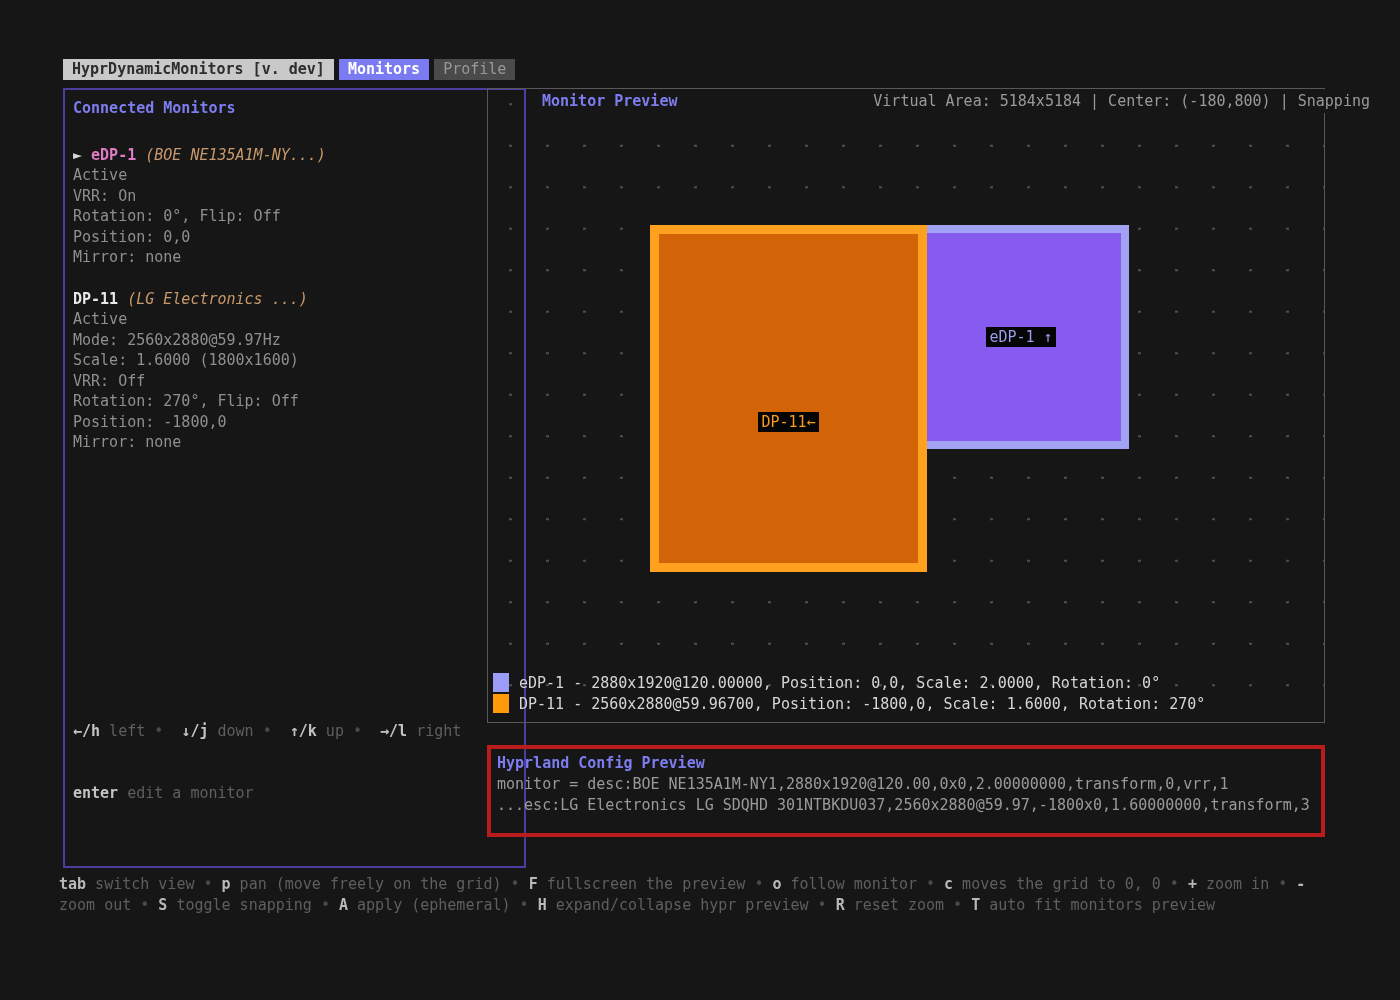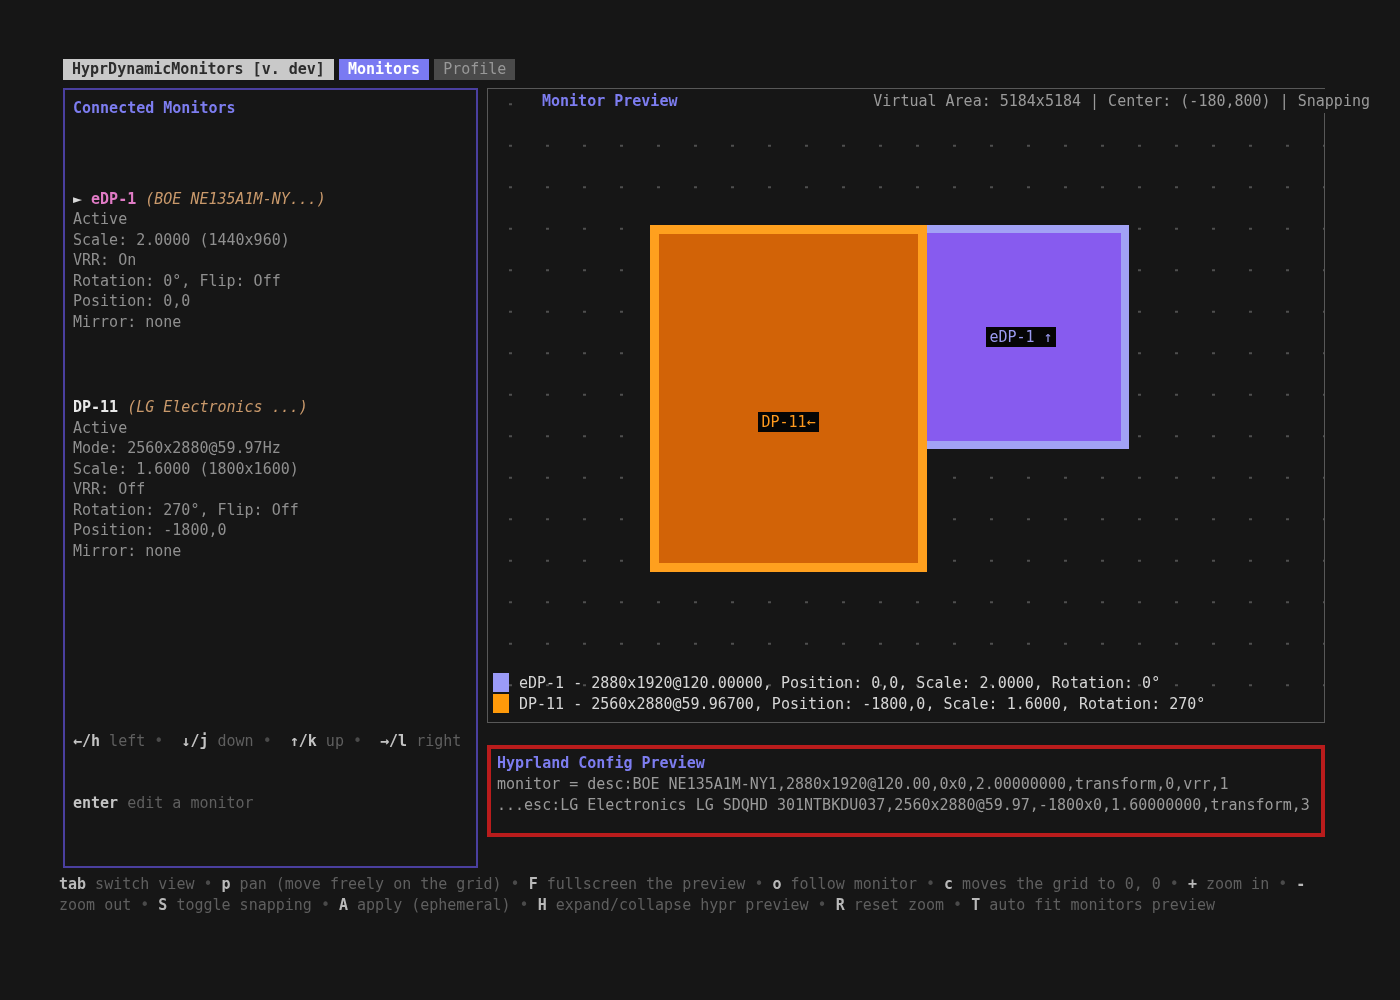--- a/index.html
+++ b/index.html
@@ -12,28 +12,28 @@
   }
   
   .tabbar { position:absolute; left:63px; top:59px; display:flex; gap:5px; height:21px; }
   .chip { height:21px; line-height:21px; padding:0 9px; white-space:pre; }
   .chip-title { background:#c9c9c9; color:#2d2d2d; font-weight:bold; }
   .chip-active { background:#7a7af2; color:#ffffff; font-weight:bold; }
   .chip-idle { background:#4a4a4a; color:#989898; }
 
   
   .left-panel {
-    position:absolute; left:63px; top:88px; width:415px; height:780px;
-    border:2px solid #4a3f9f; padding:8px 10px 12px 8px;
+    position:absolute; left:63px; top:88px; width:463px; height:780px;
+    border:2px solid #4a3f9f; padding:8px 10px 22px 8px;
     display:flex; flex-direction:column; line-height:20.5px;
   }
   .panel-title { color:#7d7df0; font-weight:bold; }
   .entry { margin-top:26px; }
   .entry + .entry { margin-top:21px; }
-  .mon-head { white-space:pre;margin-top:44px; }
+  .mon-head { white-space:pre; }
   .mon-selector { color:#d8d8d8; }
   .mon-name { color:#e9e9e9; font-weight:bold; }
   .entry.selected .mon-name { color:#e07bc5; }
   .mon-desc { color:#c9996b; font-style:italic; }
   .mon-line { color:#8f8f8f; white-space:pre; }
   .side-hints { margin-top:auto; line-height:20.5px; white-space:pre; }
   .key { color:#c4c4c4; font-weight:bold; }
   .hint-desc { color:#5f5f5f; }
   .sep { color:#4a4a4a; }
 
@@ -83,21 +83,20 @@
     <span class="chip chip-active">Monitors</span>
     <span class="chip chip-idle">Profile</span>
   </div>
 
   <div class="left-panel">
     <div class="panel-title">Connected Monitors</div>
 
     <div class="entry selected">
       <div class="mon-head"><span class="mon-selector">► </span><span class="mon-name">eDP-1</span><span class="mon-desc"> (BOE NE135A1M-NY...)</span></div>
       <div class="mon-line">Active</div>
-      <div class="mon-line">Scale: 2.0000 (1440x960)</div>
       <div class="mon-line">VRR: On</div>
       <div class="mon-line">Rotation: 0°, Flip: Off</div>
       <div class="mon-line">Position: 0,0</div>
       <div class="mon-line">Mirror: none</div>
     </div>
 
     <div class="entry">
       <div class="mon-head"><span class="mon-selector"></span><span class="mon-name">DP-11</span><span class="mon-desc"> (LG Electronics ...)</span></div>
       <div class="mon-line">Active</div>
       <div class="mon-line">Mode: 2560x2880@59.97Hz</div>

